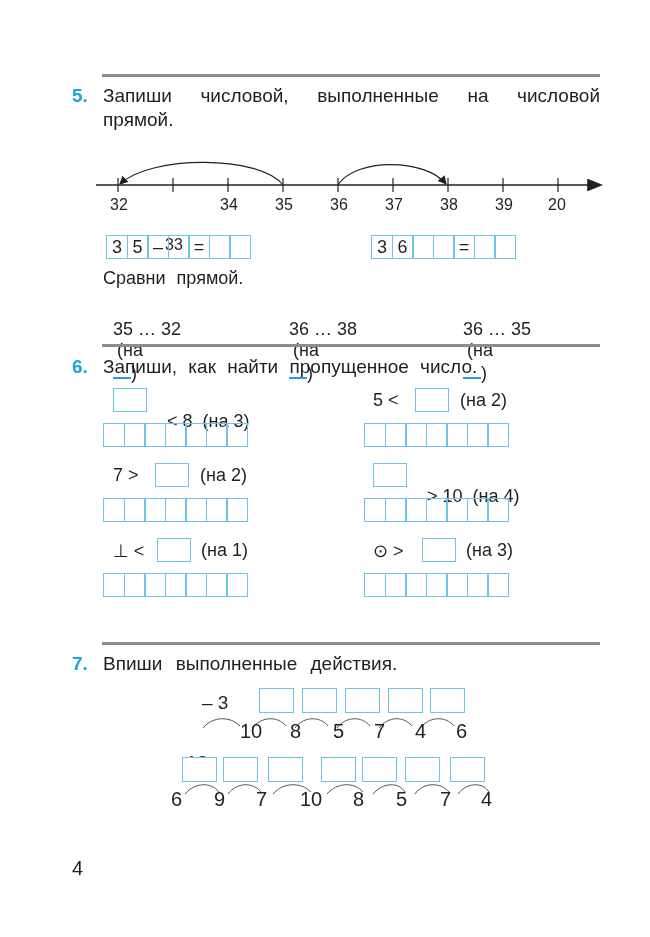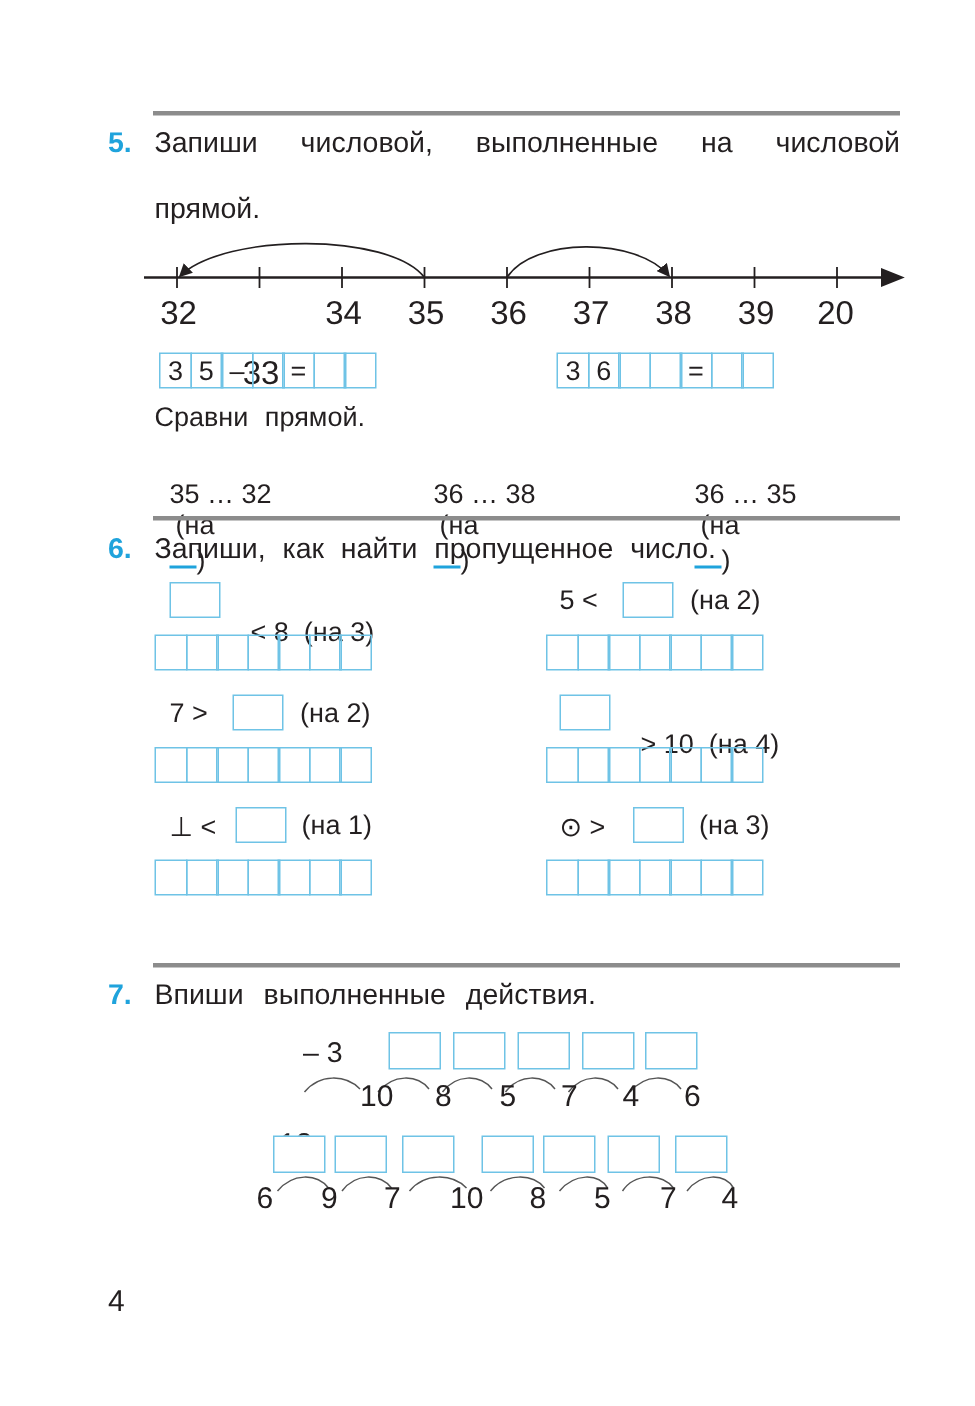--- a/index.html
+++ b/index.html
@@ -10,33 +10,33 @@
   .num { position:absolute; left:72px; font-weight:bold; color:#1fa3dc; font-size:19px; }
   .task-text { position:absolute; left:103px; font-size:19px; line-height:24px; }
   .justify { text-align:justify; text-align-last:justify; width:497px; word-spacing:6px; }
   .cellrow { position:absolute; display:flex; }
   .cell { width:22px; height:24px; border:1.5px solid #6fc3e6; margin-left:-1.5px;
           box-sizing:border-box; font-size:18px; display:flex; align-items:center; justify-content:center; }
   .cellrow .cell:first-child { margin-left:0; }
   .box { position:absolute; width:34px; height:24px; border:1.5px solid #6fc3e6; box-sizing:border-box; background:#fff; }
   .text19 { position:absolute; font-size:18px; white-space:pre; }
   .blank { display:inline-block; width:18px; border-bottom:2px solid #1fa3dc; height:16px; vertical-align:baseline; }
-  .ticklab { position:absolute; font-size:22px; top:196px; transform:translateX(-50%); }
+  .ticklab { position:absolute; font-size:16px; top:196px; transform:translateX(-50%); }
   .chainnum { position:absolute; font-size:20px; }
   .pagenum { position:absolute; left:72px; top:857px; font-size:20px; }
 </style>
 </head>
 <body>
 
 <div class="rule" style="top:74px;"></div>
 <div class="num" style="top:85px;">5.</div>
 <div class="task-text justify" style="top:84px;">
   <span>Запиши числовой, выполненные на числовой</span>
 </div>
-<div class="task-text" style="top:108px;margin-top:20px;">прямой.</div>
+<div class="task-text" style="top:108px;">прямой.</div>
 
 <svg class="abs" style="left:90px;top:150px;" width="520" height="50">
   <defs>
     <marker id="ah" markerWidth="10" markerHeight="8" refX="8" refY="4" orient="auto">
       <path d="M0,0 L10,4 L0,8 z" fill="#231f20"></path>
     </marker>
     <marker id="ah2" markerWidth="8" markerHeight="8" refX="7" refY="4" orient="auto">
       <path d="M0,0 L8,4 L0,8 z" fill="#231f20"></path>
     </marker>
   </defs>

